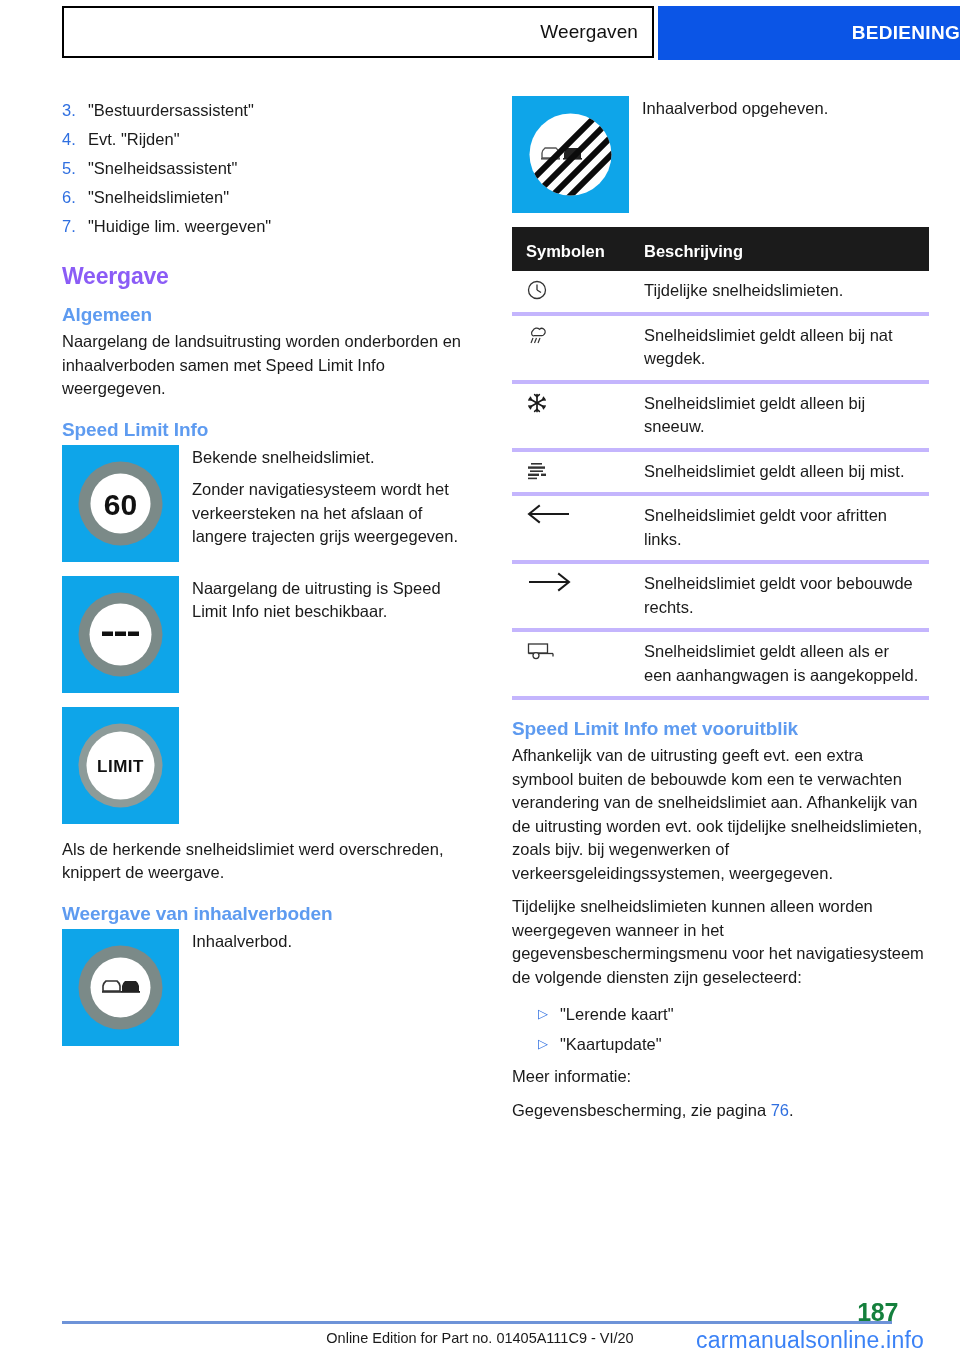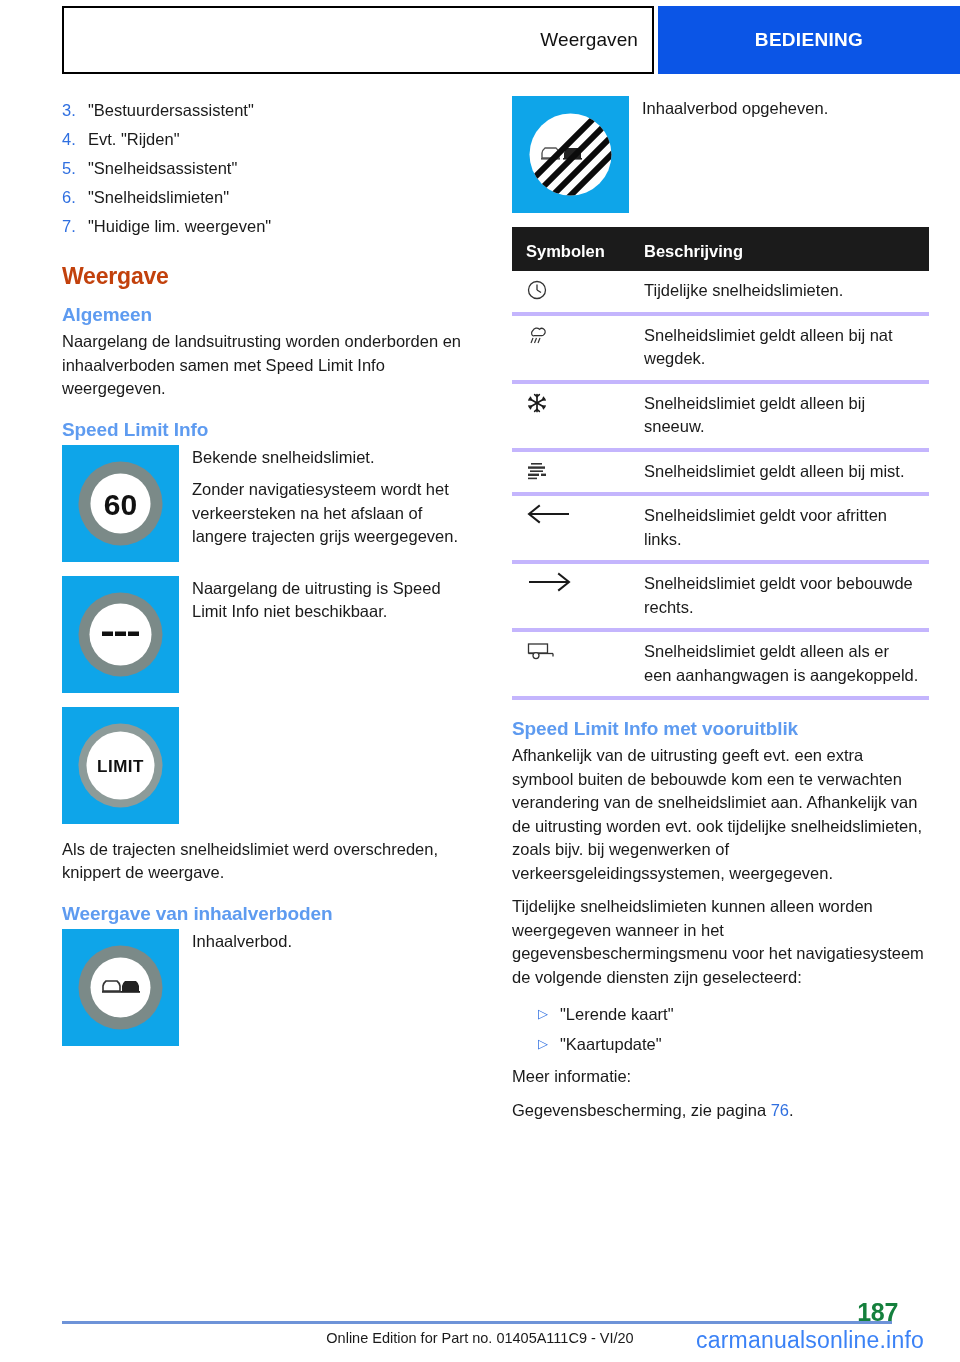--- a/index.html
+++ b/index.html
@@ -8,43 +8,43 @@
     background: #ffffff;
     font-family: "Liberation Sans", sans-serif;
     color: #1a1a1a;
     overflow: hidden;
   }
   .page { position: relative; width: 960px; height: 1362px; }
 
   
   .header { position: absolute; left: 0; top: 0; width: 960px; height: 66px; }
   .header-tab {
-    position: absolute; left: 62px; top: 6px; width: 592px; height: 68px;
+    position: absolute; left: 62px; top: 6px; width: 592px; height: 52px;
     border: 2px solid #000; background: #fff;
     display: flex; align-items: center; justify-content: flex-end;
     padding-right: 14px;
   }
   .header-tab-label { font-size: 19px; color: #111; letter-spacing: .1px; }
   .header-band {
-    position: absolute; left: 658px; top: 6px; width: 302px; height: 68px;
+    position: absolute; left: 658px; top: 6px; width: 302px; height: 54px;
     background: #0b55e6;
-    display: flex; align-items: center; justify-content: center;
+    display: flex; align-items: center; justify-content: flex-end;
   }
   .header-band-label {
     color: #fff; font-size: 19px; font-weight: bold; letter-spacing: .3px;
   }
 
   
   .col { position: absolute; top: 96px; width: 417px; }
   .col-left  { left: 62px; }
   .col-right { left: 512px; }
 
   
   h1.sec {
-    color: #c2410c; font-size: 23px; font-weight: bold;
+    color: #8b5cf6; font-size: 23px; font-weight: bold;
     margin: 22px 0 6px 0; letter-spacing: -.2px;
   }
   h2.sub {
     color: #5e9bf0; font-size: 19px; font-weight: bold;
     margin: 18px 0 4px 0; letter-spacing: -.1px;
   }
   h2.sub.tight { margin-top: 14px; }
 
   p.body {
     font-size: 16.5px; line-height: 23.5px; margin: 0 0 10px 0;
@@ -200,21 +200,21 @@
       <div class="tile">
         <svg viewBox="0 0 117 117" aria-hidden="true">
           <circle cx="58.5" cy="58.5" r="42" fill="#8d9b99"></circle>
           <circle cx="58.5" cy="58.5" r="34" fill="#ffffff"></circle>
           <text x="58.5" y="65" text-anchor="middle" font-family="Liberation Sans, sans-serif" font-size="17" font-weight="bold" fill="#111111" letter-spacing="0.5">LIMIT</text>
         </svg>
       </div>
       <div class="figtext"></div>
     </div>
 
-    <p class="body">Als de trajecten snelheidslimiet werd overschreden, knippert de weergave.</p>
+    <p class="body">Als de herkende snelheidslimiet werd overschreden, knippert de weergave.</p>
 
     <h2 class="sub">Weergave van inhaalverboden</h2>
 
     <div class="figrow">
       <div class="tile">
         <svg viewBox="0 0 117 117" aria-hidden="true">
           <circle cx="58.5" cy="58.5" r="42" fill="#7b8a88"></circle>
           <circle cx="58.5" cy="58.5" r="30" fill="#ffffff"></circle>
 
           <path d="M41 62 h17 v-5 a8 8 0 0 0 -3 -5 h-11 a8 8 0 0 0 -3 5 z" fill="#ffffff" stroke="#333" stroke-width="1.6"></path>

